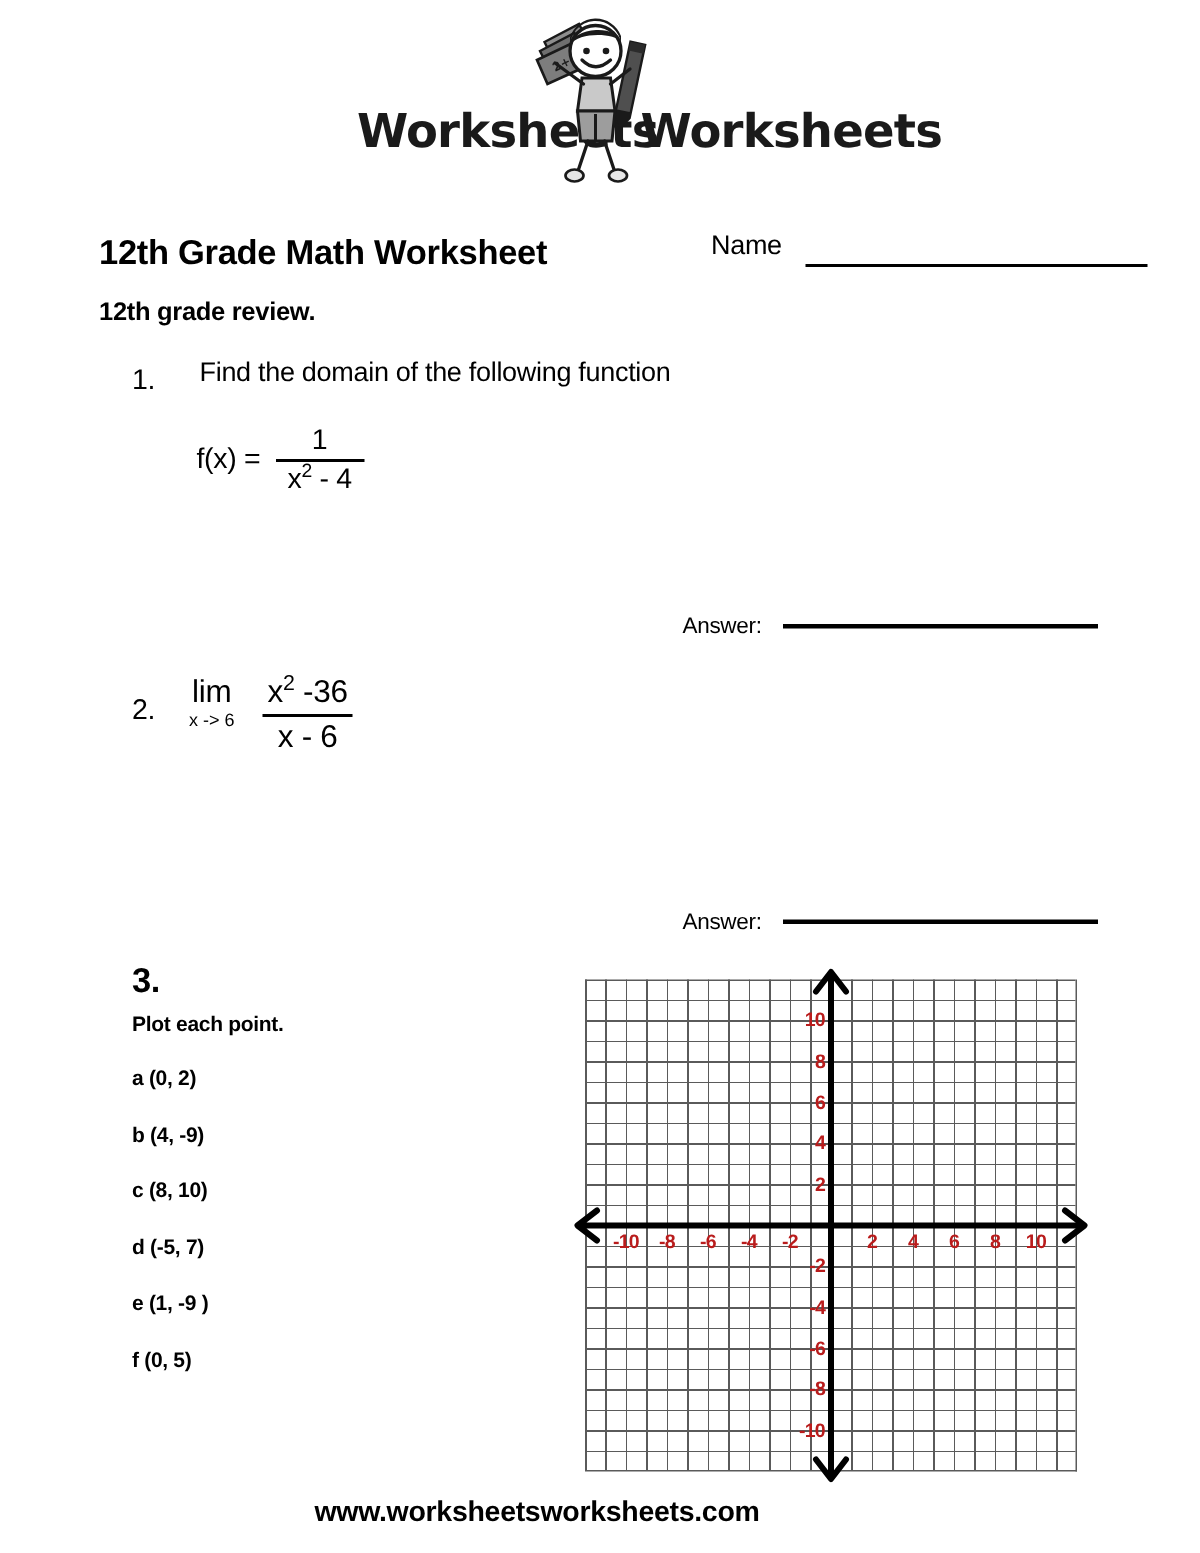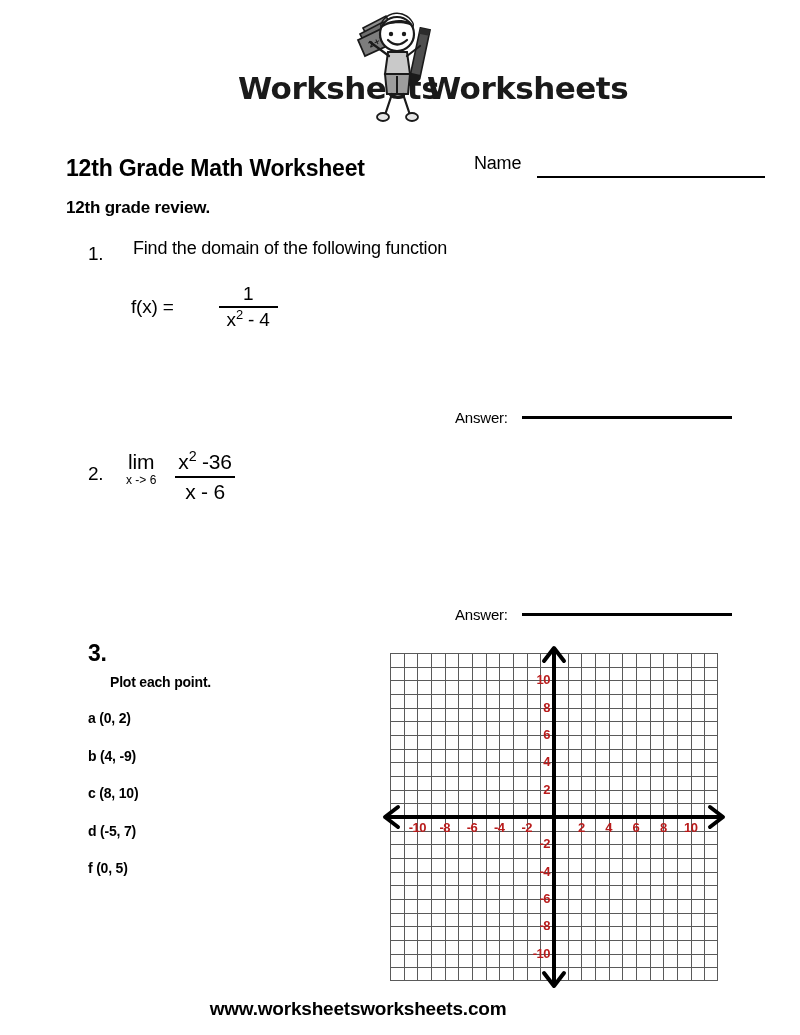--- a/index.html
+++ b/index.html
@@ -96,21 +96,20 @@
 
   
   #q1-formula {
     position: absolute;
     left: 131px;
     top: 283px;
     display: flex;
     align-items: center;
     font-size: 19px;
     letter-spacing: -0.2px;
-    gap: 35px;
   }
   #q1-formula .lhs { padding-right: 10px; }
   .frac {
     display: inline-flex;
     flex-direction: column;
     align-items: center;
     text-align: center;
   }
   .frac .num {
     padding: 0 8px 1px 8px;
@@ -177,21 +176,20 @@
     font-weight: bold;
     letter-spacing: -0.3px;
   }
   #q3-instruction {
     position: absolute;
     left: 88px;
     top: 674px;
     font-size: 14px;
     font-weight: bold;
     letter-spacing: -0.2px;
-    margin-left: 22px;
   }
   #q3-points {
     position: absolute;
     left: 88px;
     top: 711px;
     width: 200px;
   }
   .point-item {
     font-size: 14px;
     font-weight: bold;
@@ -332,20 +330,21 @@
 </div>
 
 <div id="q3-number">3.</div>
 <div id="q3-instruction">Plot each point.</div>
 
 <div id="q3-points">
   <div class="point-item">a (0, 2)</div>
   <div class="point-item">b (4, -9)</div>
   <div class="point-item">c (8, 10)</div>
   <div class="point-item">d (-5, 7)</div>
+  <div class="point-item">e (1, -9 )</div>
   <div class="point-item">f (0, 5)</div>
 </div>
 
 <div id="coordinate-grid">
   <div id="grid-lines"></div>
   <svg id="axis-overlay" viewBox="0 0 352 352">
 
     <line x1="9" y1="176" x2="343" y2="176" stroke="#000" stroke-width="4"></line>
     <polyline points="20,166 7,176 20,186" fill="none" stroke="#000" stroke-width="4" stroke-linecap="round" stroke-linejoin="round"></polyline>
     <polyline points="332,166 345,176 332,186" fill="none" stroke="#000" stroke-width="4" stroke-linecap="round" stroke-linejoin="round"></polyline>

